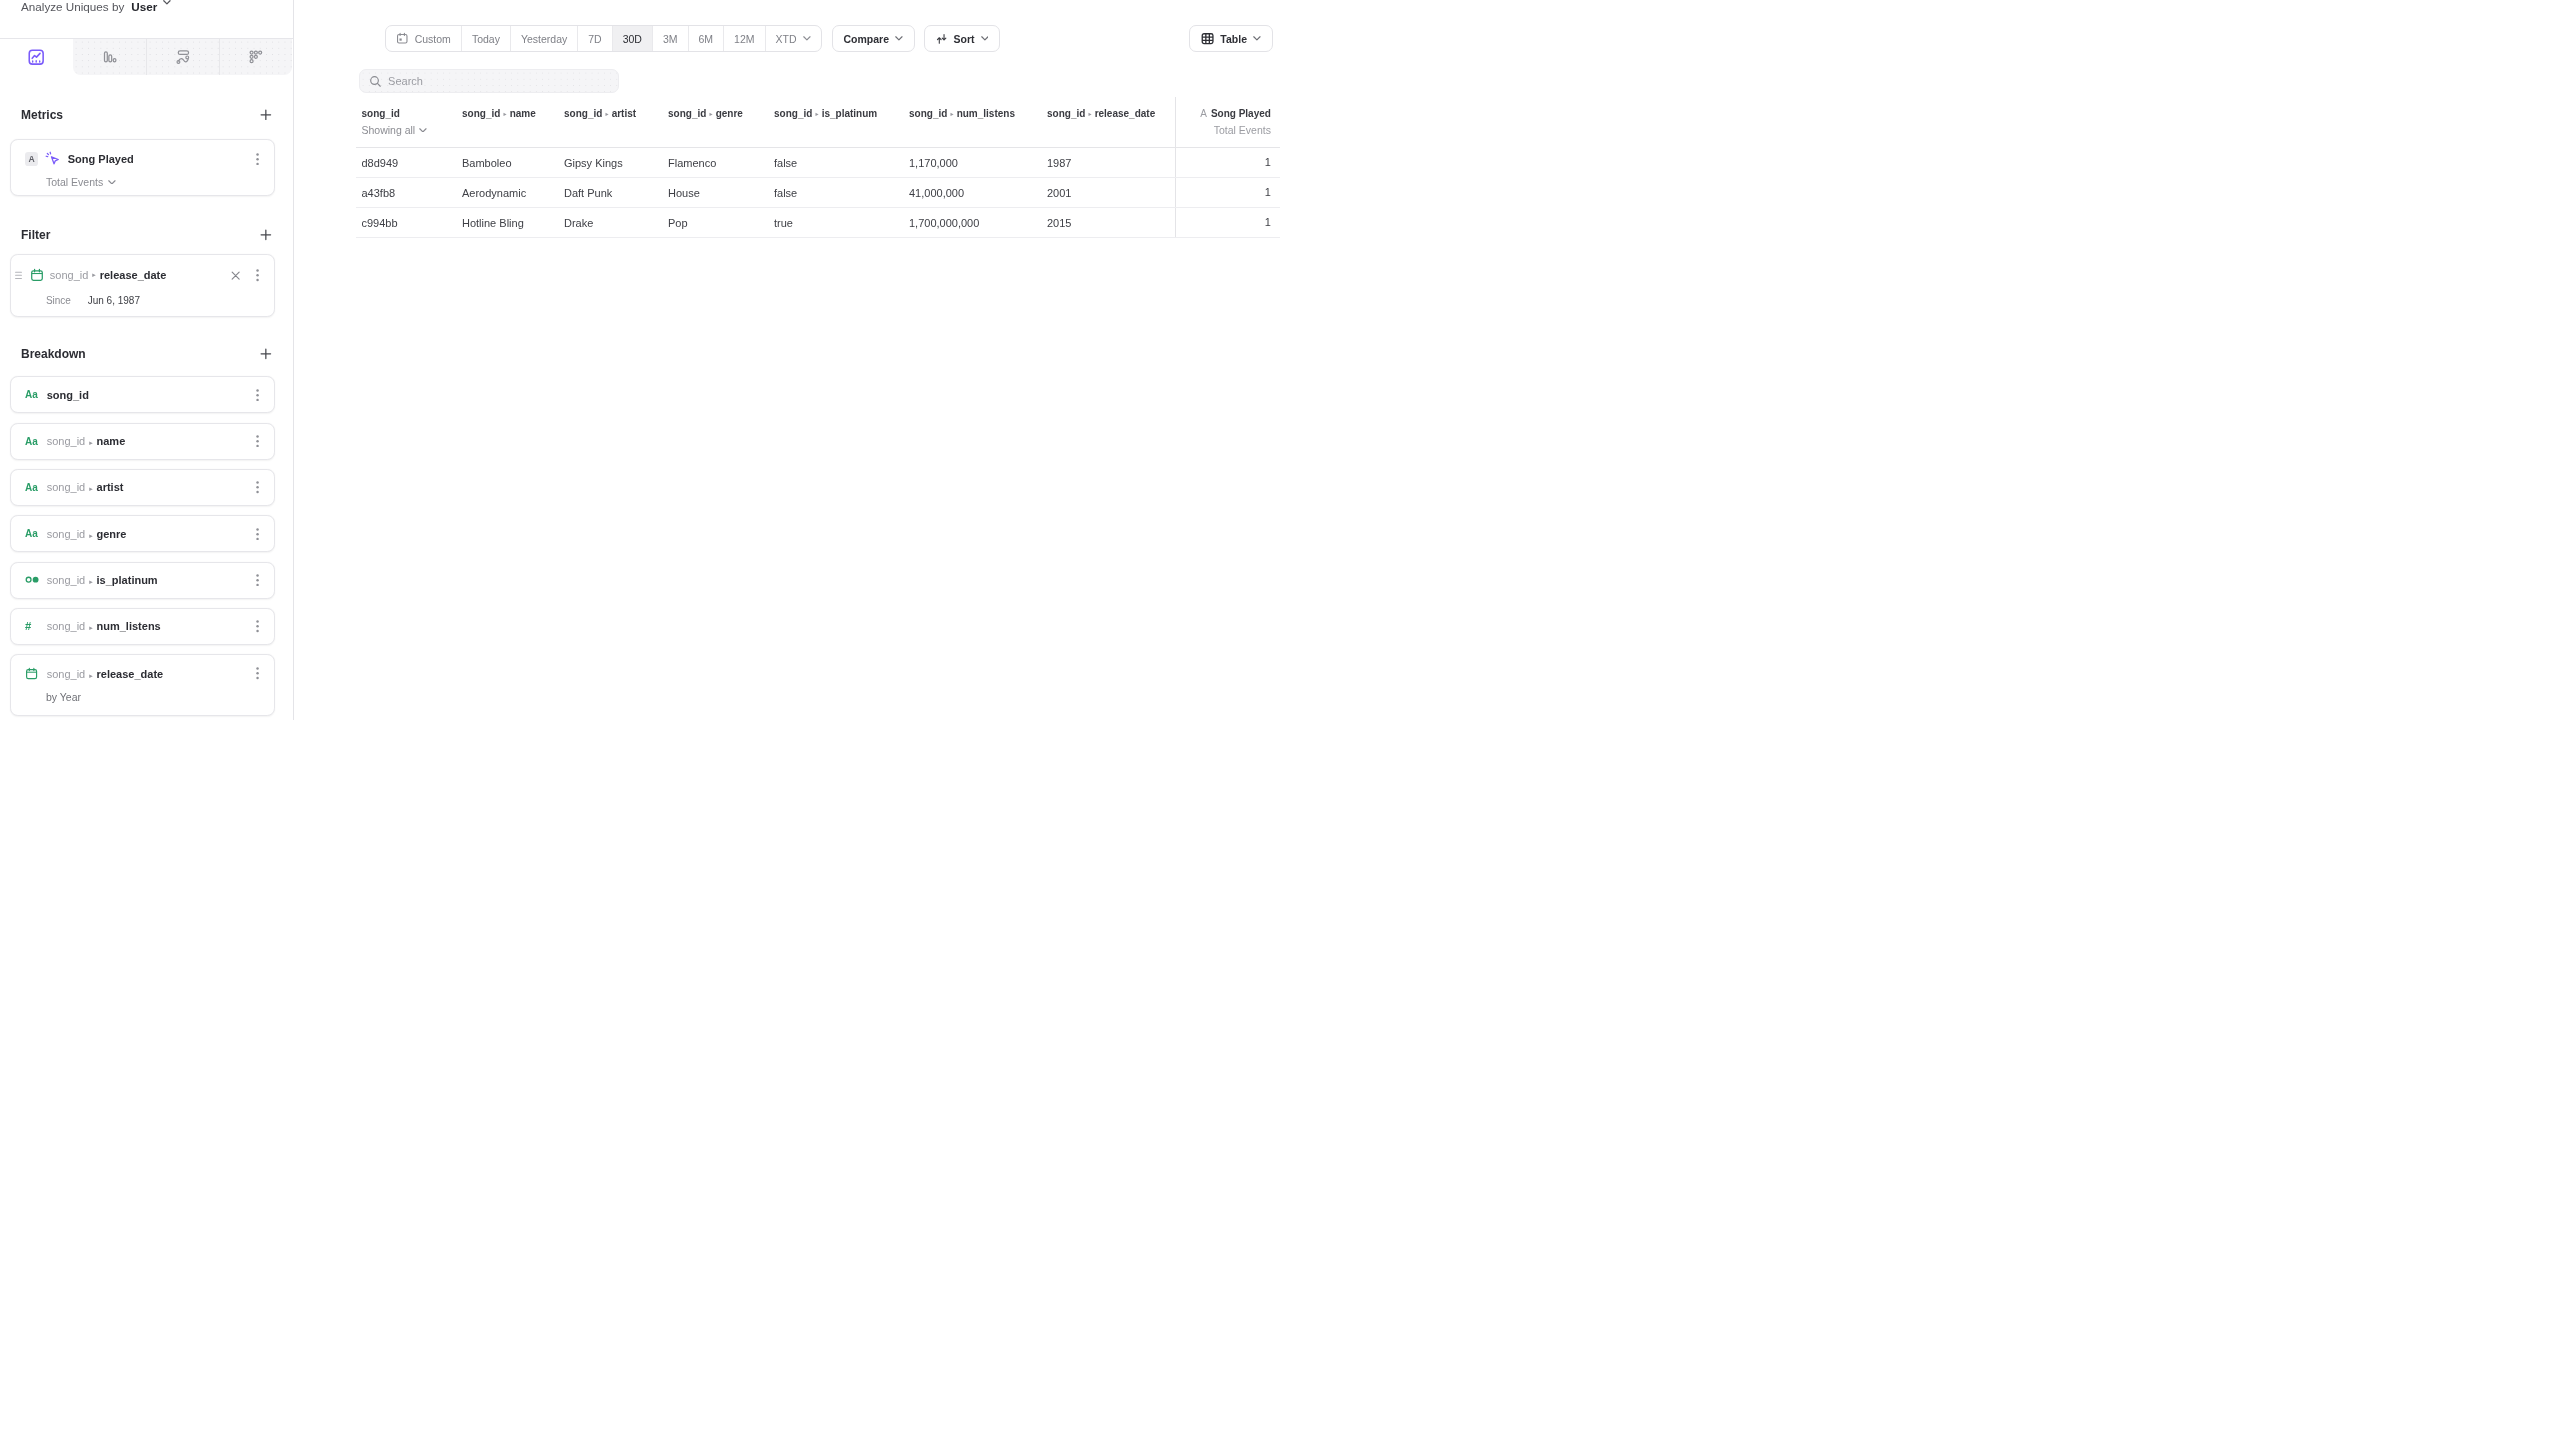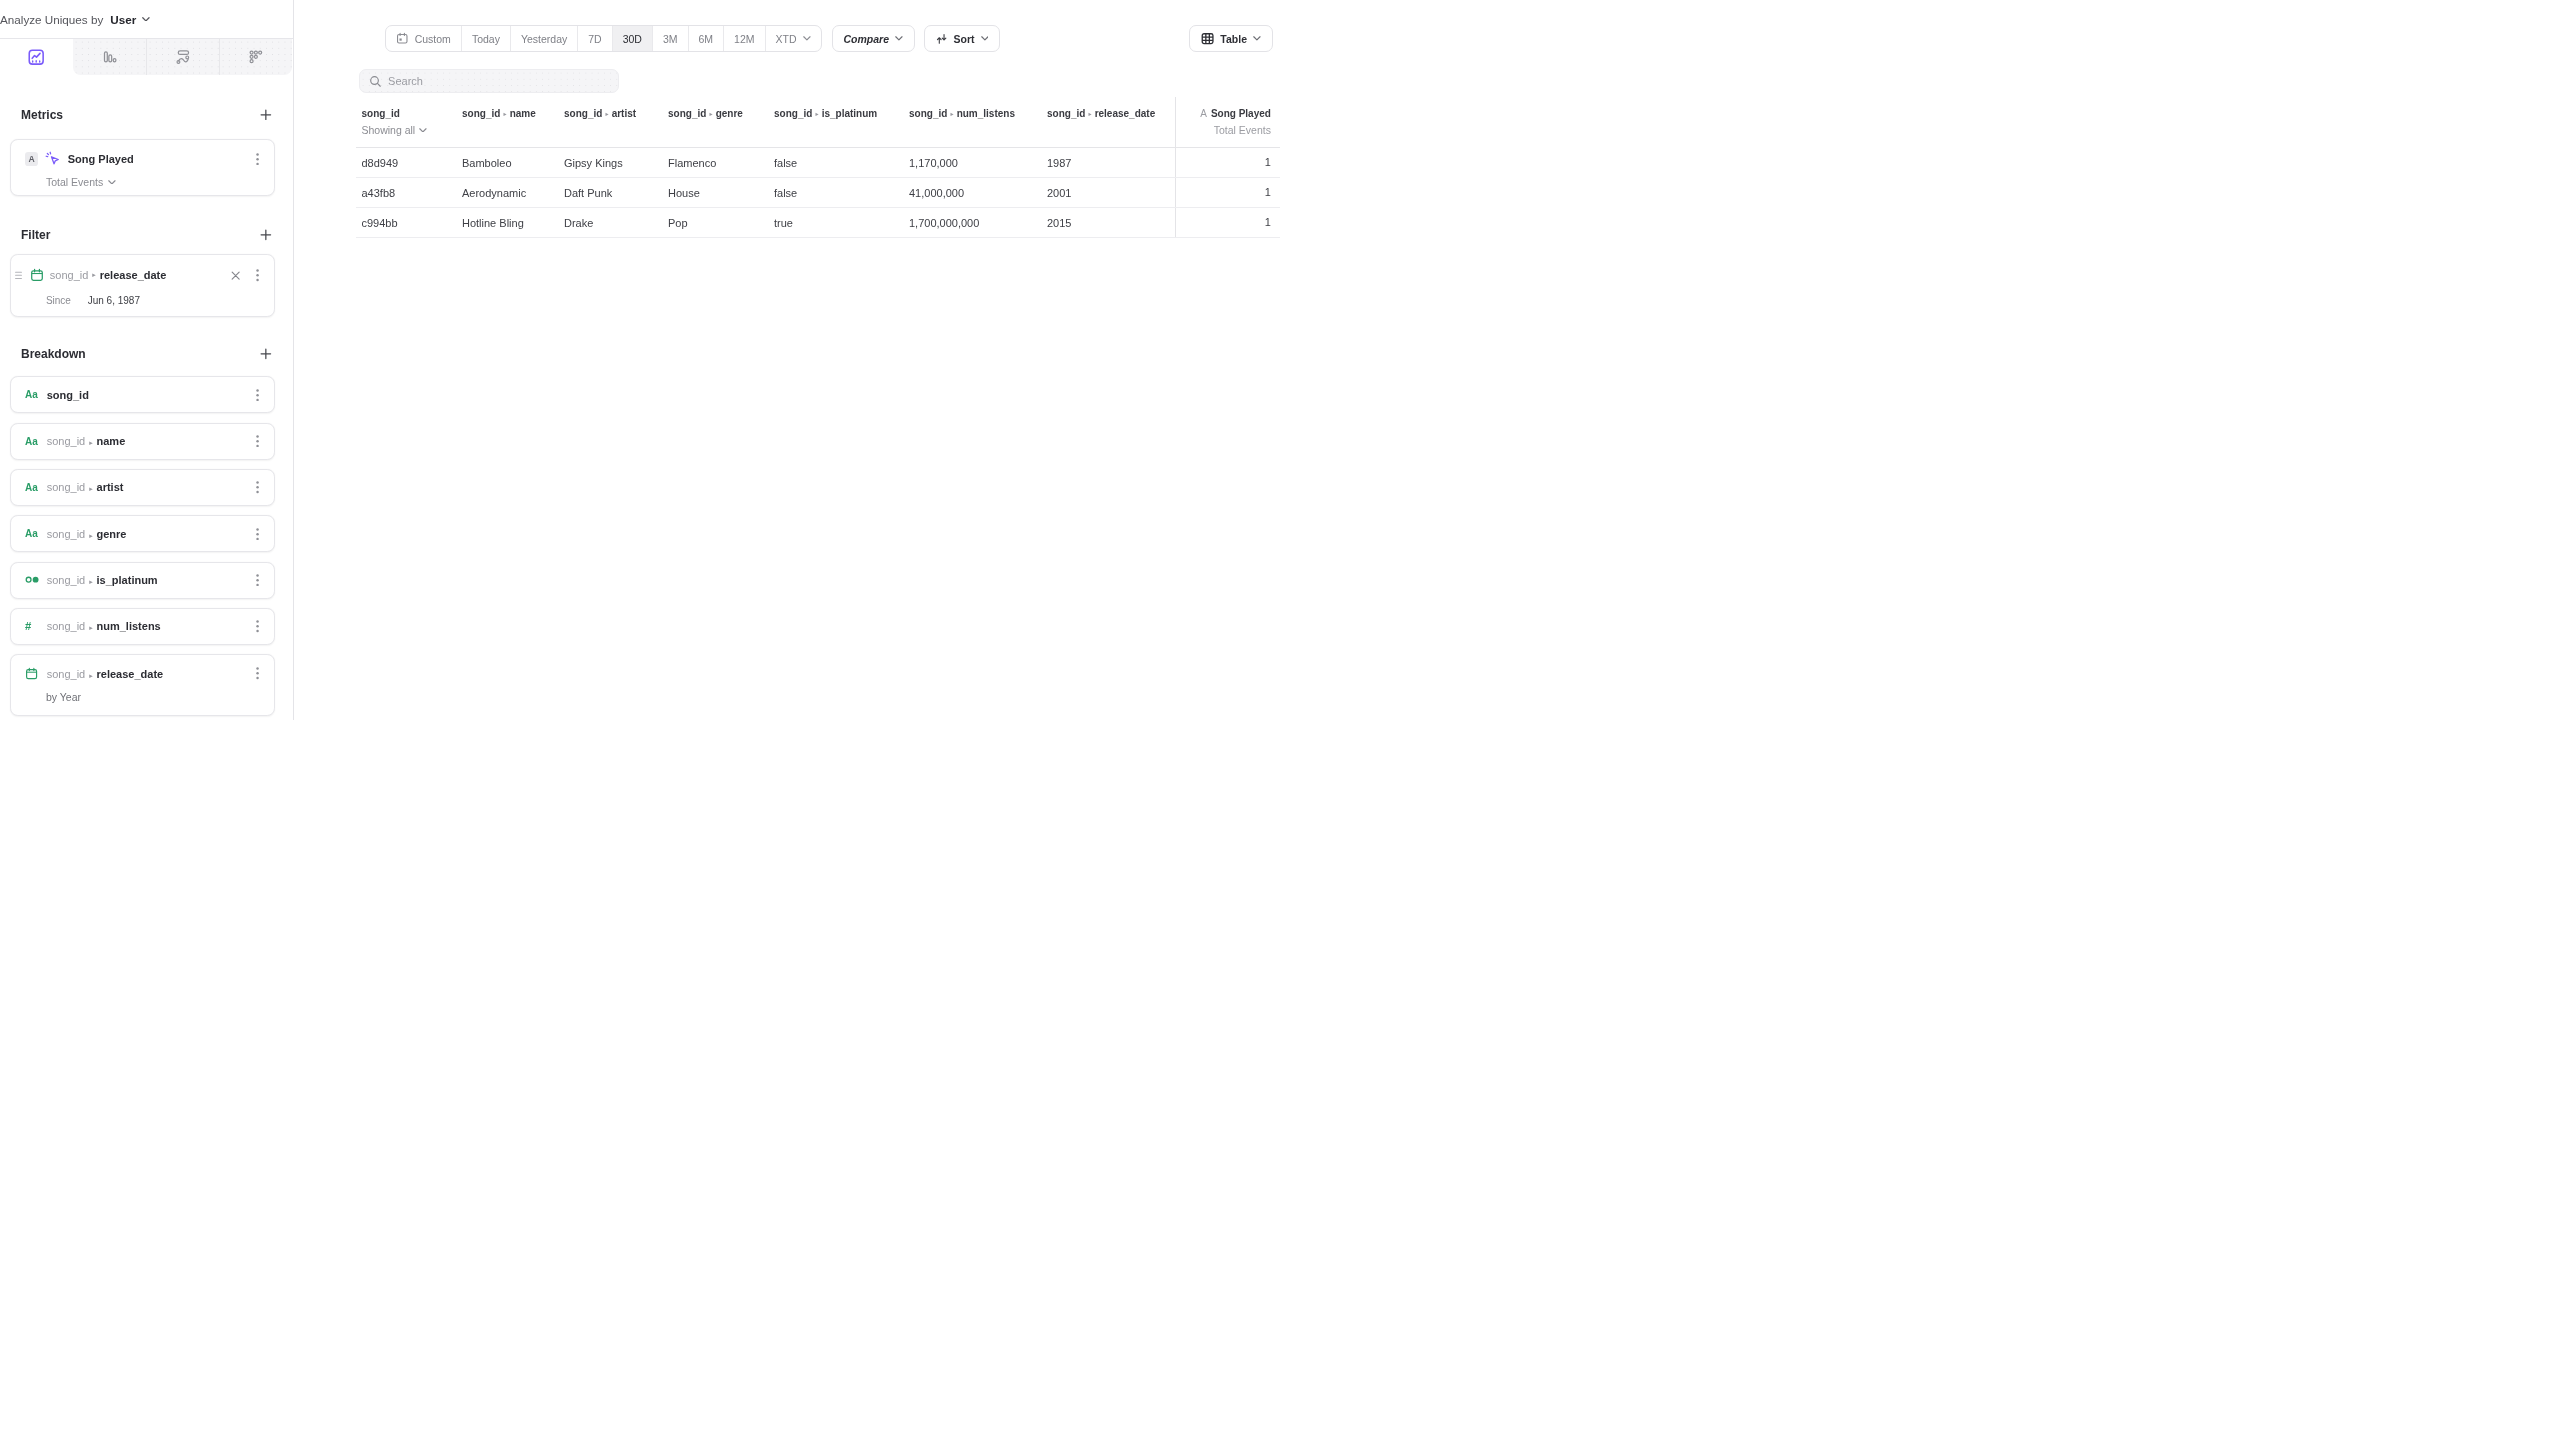--- a/index.html
+++ b/index.html
@@ -6,21 +6,21 @@
   html,body { background:#fff; }
   body {
     width:1288px; height:720px; position:relative; overflow:hidden;
     font-family:"Liberation Sans", sans-serif; color:#3c3d43;
   }
   svg { display:block; }
 
   
   .sidebar { position:absolute; top:0; left:0; bottom:0; width:294px;
     border-right:0.8px solid #e4e4e8; background:#fff; }
-  .sb-header { height:38px; display:flex; align-items:center; 
+  .sb-header { height:38px; display:flex; align-items:flex-start; padding-left:21px;
     font-size:11.7px; color:#55565c; }
   .sb-header .entity { color:#26272d; margin-left:7px; font-weight:bold; }
   .sb-header .chev { margin-left:5.5px; color:#55565c; }
   .chev svg { width:7.8px; height:4.7px; }
 
   .tabstrip { position:absolute; top:38px; left:0; width:293px; height:37px;
     border-top:0.8px solid #e6e6ea; display:flex; }
   .tab { width:73px; display:flex; align-items:center; justify-content:center; cursor:pointer; }
   .tab.inactive {
     background-color:#f5f5f7;
@@ -80,21 +80,21 @@
   .toolbar { position:absolute; top:25px; left:46px; right:15px; height:27px; display:flex;margin-left:45px; }
   .dategroup { display:flex; border:0.8px solid #e3e3e7; border-radius:7px; overflow:hidden; background:#fff; }
   .seg { display:flex; align-items:center; gap:6.2px; padding:0 10px; font-size:10.5px;
     color:#7f8087; border-right:0.8px solid #e9e9ec; cursor:pointer; white-space:nowrap; }
   .seg:last-child { border-right:none; }
   .seg.active { background:#f0f0f2; color:#2c2d33; font-weight:normal; }
   .seg .chev { color:#8d8e94; }
   .btn { display:flex; align-items:center; gap:6.2px; padding:0 11px; border:0.8px solid #e3e3e7;
     border-radius:7px; background:#fff; font-size:10.5px; font-weight:bold; color:#2e2f35; cursor:pointer; white-space:nowrap; }
   .btn .chev { color:#6e6f75; }
-  .btn-compare { margin-left:10px;font-style:italic; }
+  .btn-compare { margin-left:10px; }
   .btn-sort { margin-left:8.6px; }
   .btn-table { margin-left:auto;align-items:center; }
 
   .searchbar { position:absolute; top:69px; left:65px; width:260px; height:24px;
     background-color:#f5f5f7;
     background-image:radial-gradient(#e3e3e6 0.8px, transparent 0.8px); background-size:6.2px 6.2px;
     border:0.8px solid #ededf0; border-radius:7px; display:flex; align-items:center; padding:0 8.6px; gap:7px; }
   .searchbar input { border:none; outline:none; background:transparent; font-size:11px;
     font-family:"Liberation Sans",sans-serif; color:#3c3d43; width:100%; }
   .searchbar input::placeholder { color:#9b9ca2; }

